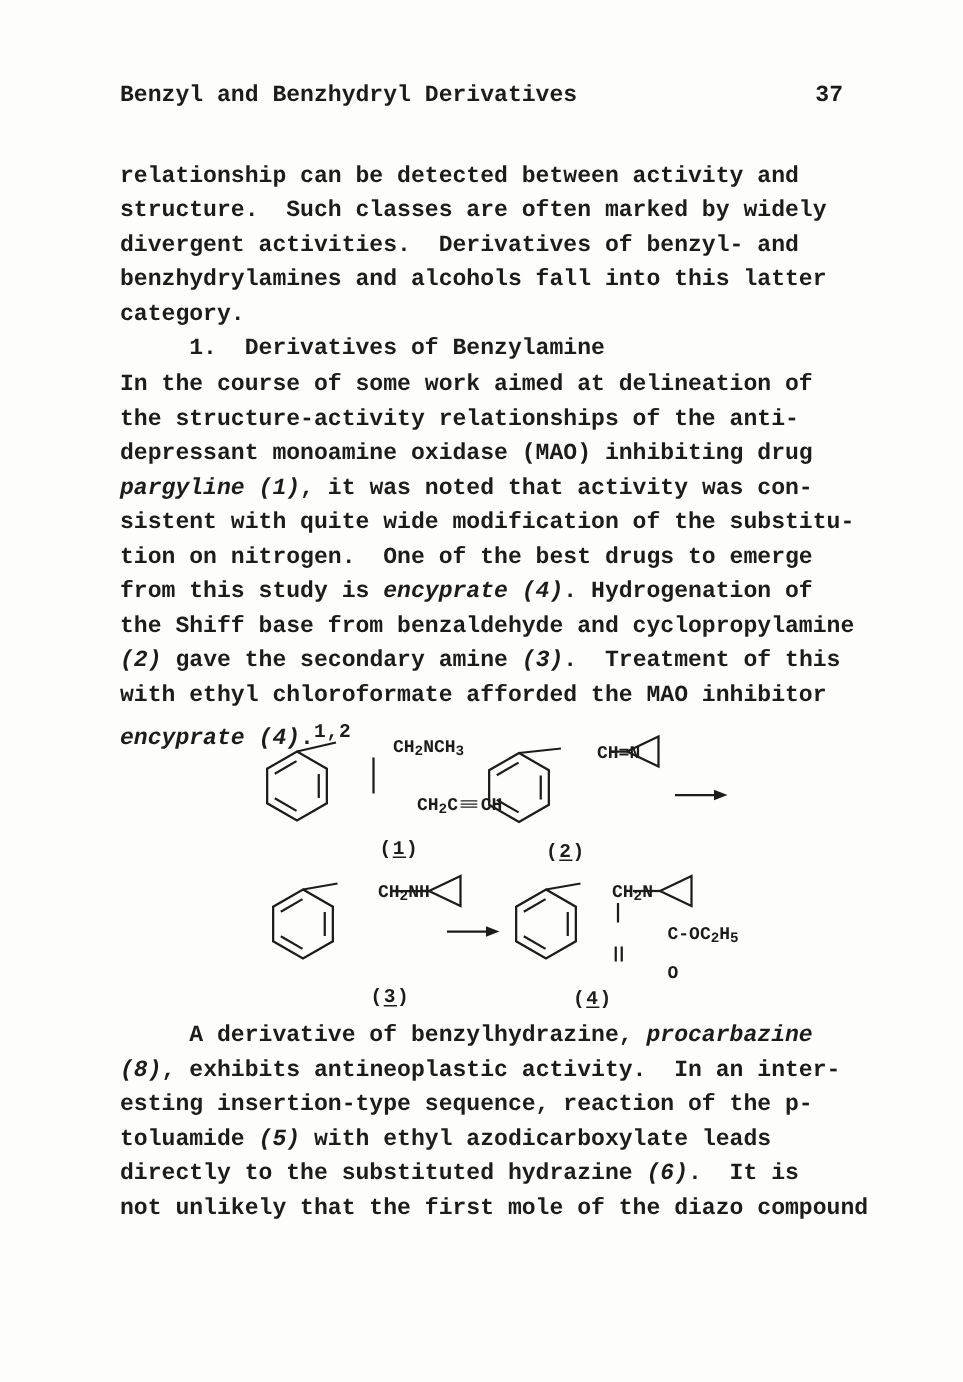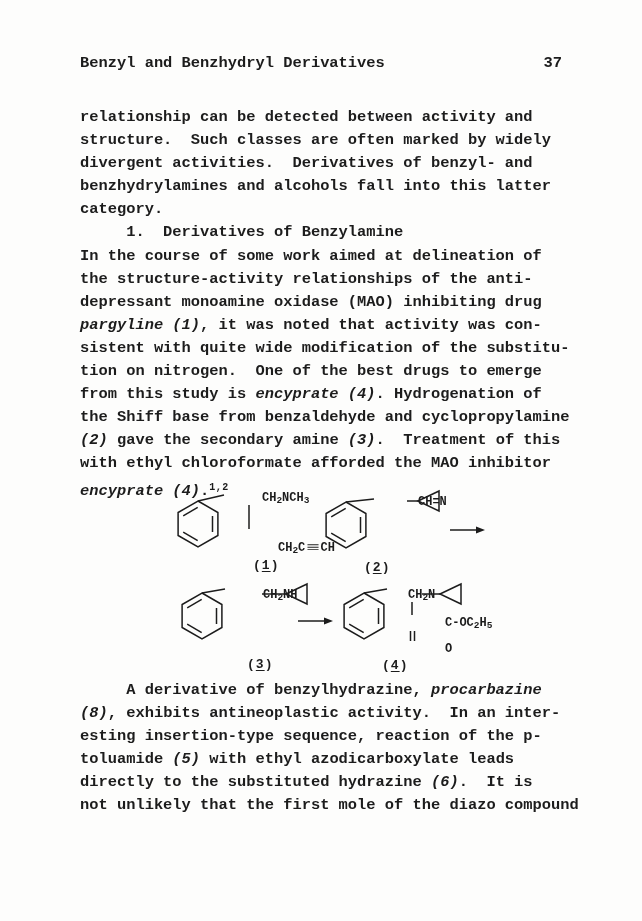--- a/index.html
+++ b/index.html
@@ -21,21 +21,21 @@
   .para {
     position: absolute; left: 80px;
     font-size: 15.4px; font-weight: 700;
     line-height: 23.1px; white-space: pre;
   }
   .p1 { top: 106px; }
   .p2 { top: 679px; }
 
   .seg-i { font-style: italic; }
   .seg-u { text-decoration: underline; text-underline-offset: 2px; }
-  sup { font-size: 10px; vertical-align: 5px; letter-spacing: 0.5px; }
+  sup { font-size: 13px; vertical-align: 5px; letter-spacing: 0.5px; }
   sub { font-size: 9.5px; vertical-align: -2px; }
 
   .scheme {
     position: absolute; left: 150px; top: 488px;
     width: 350px; height: 195px;
   }
   .scheme svg { position: absolute; left: 0; top: 0; }
   .f {
     position: absolute; font-size: 12px; font-weight: 600;
     white-space: pre; line-height: 14px; margin-left: 36px;
@@ -104,23 +104,23 @@
       <line x1="272" y1="106" x2="290" y2="106"></line>
       <use href="#cyclopropyl" transform="translate(290,106)"></use>
       <line x1="262" y1="114" x2="262" y2="127"></line>
       <g>
         <line x1="260.5" y1="143" x2="260.5" y2="153"></line>
         <line x1="264.5" y1="143" x2="264.5" y2="153"></line>
       </g>
     </svg>
 
     <span class="f" style="left:76px; top:3px"><span>CH</span><sub>2</sub><span>NCH</span><sub>3</sub></span>
-    <span class="f" style="left:92px; top:53px"><span>CH</span><sub>2</sub><span>C</span><span class="seg-w">≡</span><span>CH</span></span>
-    <span class="f" style="left:232px; top:7px"><span>CH=N</span></span>
-    <span class="f" style="left:77px; top:100px"><span>CH</span><sub>2</sub><span>NH</span></span>
+    <span class="f" style="left:92px; top:42px"><span>CH</span><sub>2</sub><span>C</span><span class="seg-w">≡</span><span>CH</span></span>
+    <span class="f" style="left:212px; top:7px"><span>CH=N</span></span>
+    <span class="f" style="left:66px; top:100px"><span>CH</span><sub>2</sub><span>NH</span></span>
     <span class="f" style="left:222px; top:100px"><span>CH</span><sub>2</sub><span>N</span></span>
     <span class="f" style="left:259px; top:128px"><span>C-OC</span><sub>2</sub><span>H</span><sub>5</sub></span>
     <span class="f" style="left:259px; top:154px"><span>O</span></span>
 
     <span class="lab" style="left:103px; top:70px"><span>(</span><span class="seg-u">1</span><span>)</span></span>
     <span class="lab" style="left:214px; top:72px"><span>(</span><span class="seg-u">2</span><span>)</span></span>
     <span class="lab" style="left:97px; top:169px"><span>(</span><span class="seg-u">3</span><span>)</span></span>
     <span class="lab" style="left:232px; top:170px"><span>(</span><span class="seg-u">4</span><span>)</span></span>
   </div>
 

